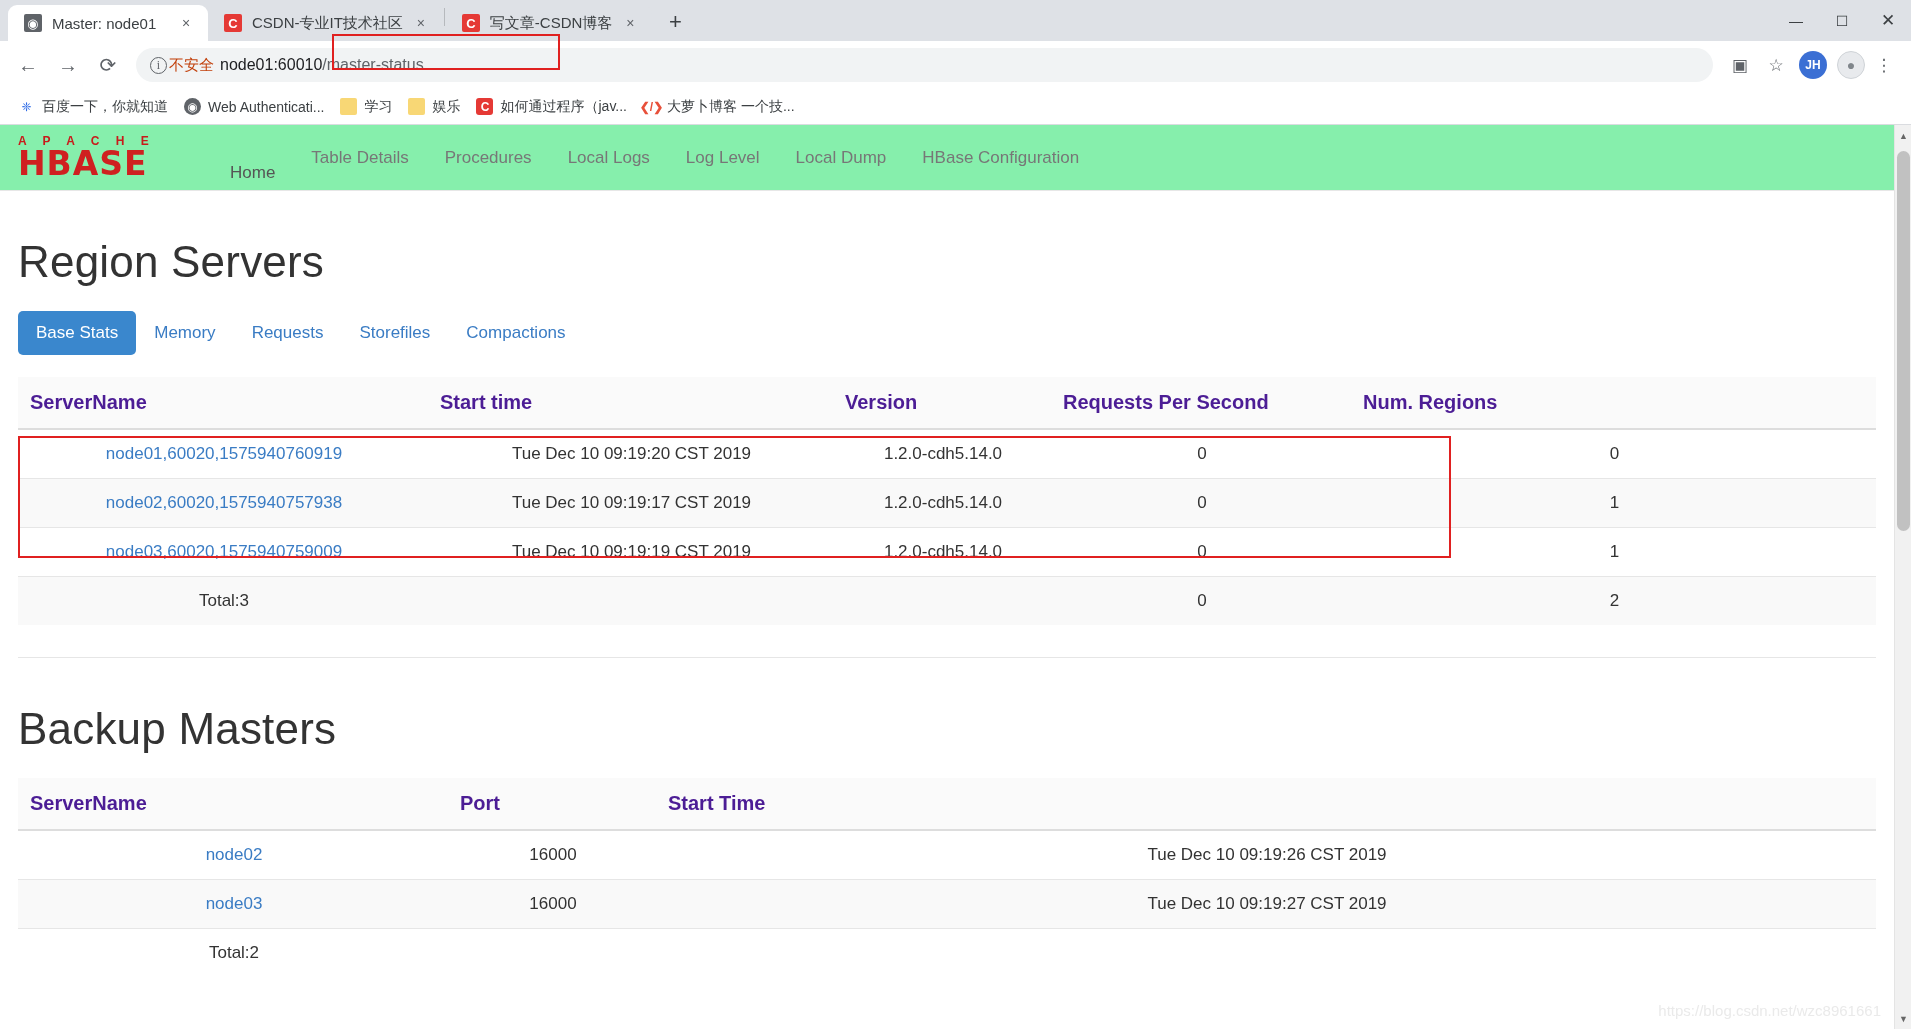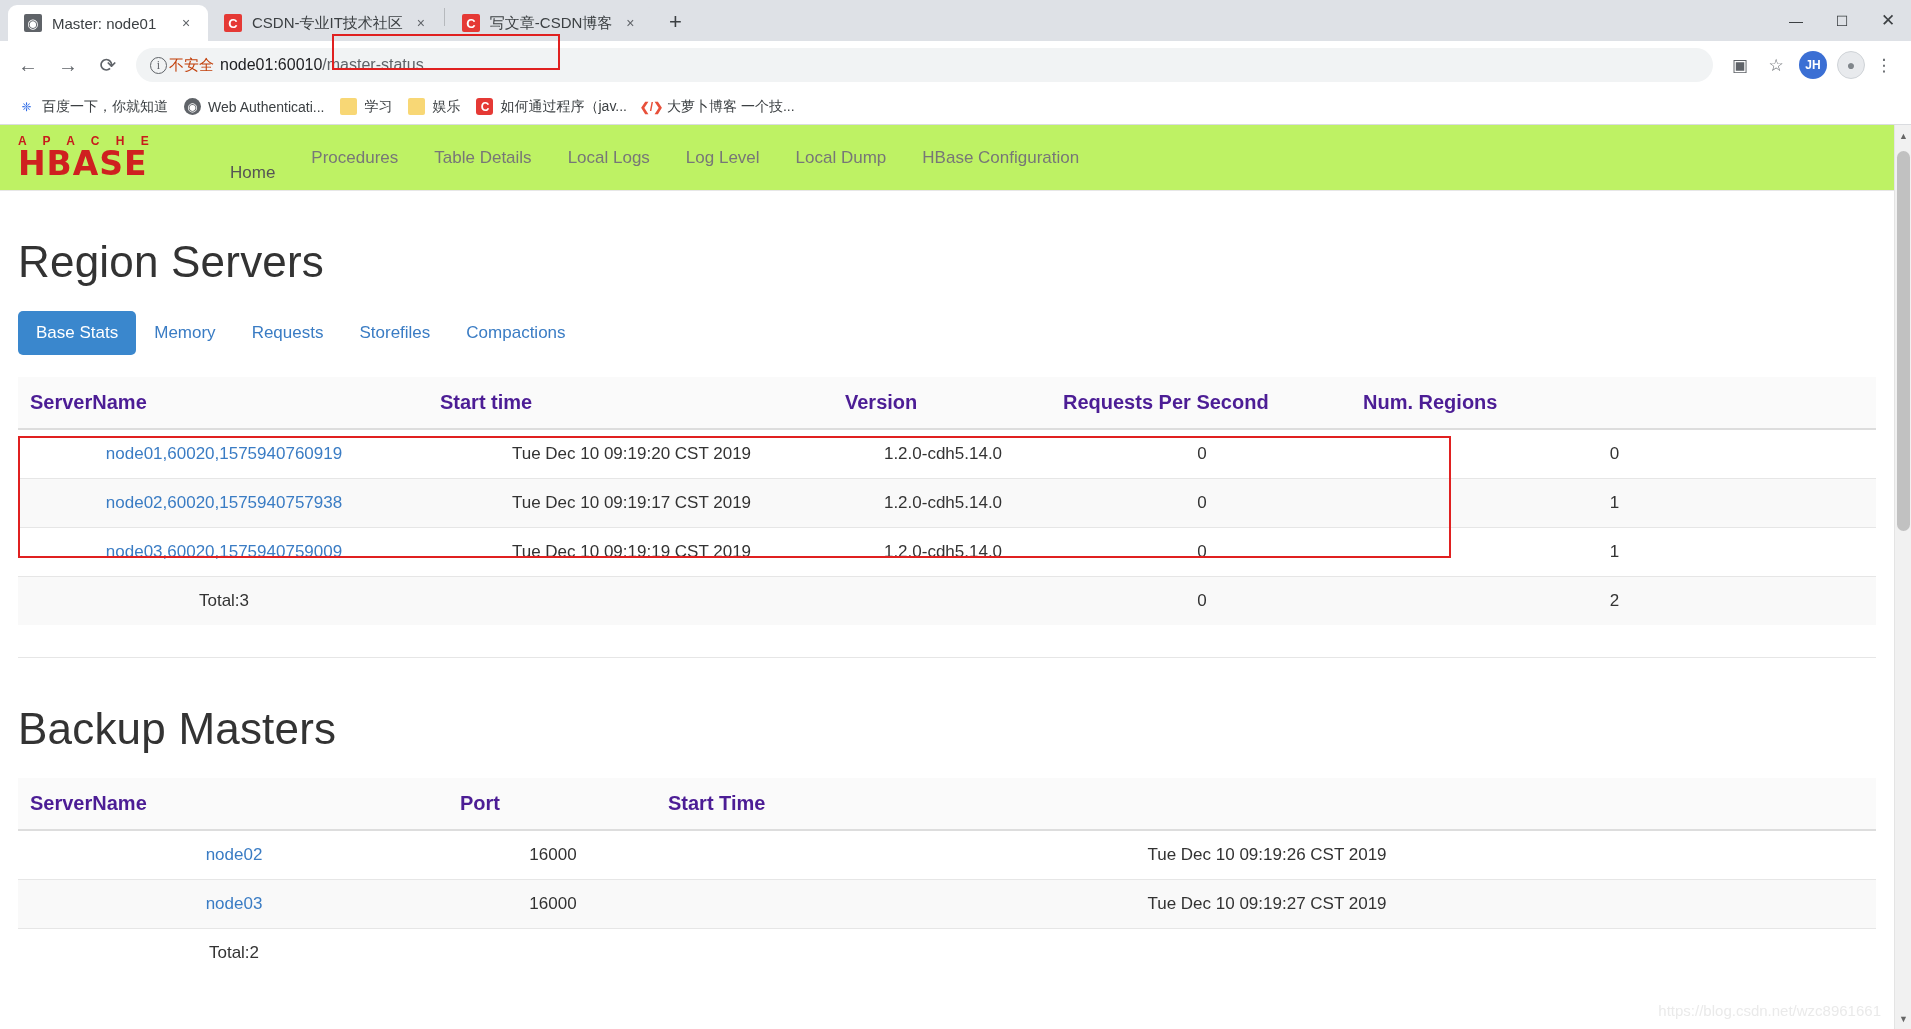--- a/index.html
+++ b/index.html
@@ -225,21 +225,21 @@
     font-size: 9px; color: #666;
   }
   .scroll-arrow.up { top: 2px; }
   .scroll-arrow.down { bottom: 2px; }
 
   .page { width: 1894px; }
 
   
   .hbase-nav {
     height: 66px;
-    background: #bef264;
+    background: #86efac;
     border-bottom: 1px solid #e7e7e7;
     display: flex;
     align-items: center;
     padding-left: 18px;
   }
   .hb-logo {
     width: 172px;
     display: flex; flex-direction: column;
     justify-content: center;
     margin-right: 22px;
@@ -430,22 +430,22 @@
   <div class="viewport">
     <div class="page">
 
       <div class="hbase-nav">
         <div class="hb-logo">
           <div class="apache">A P A C H E</div>
           <div class="hbase">HBASE</div>
         </div>
         <div class="hb-nav-items">
           <div class="hb-nav-item active">Home</div>
+          <div class="hb-nav-item">Table Details</div>
           <div class="hb-nav-item">Procedures</div>
-          <div class="hb-nav-item">Table Details</div>
           <div class="hb-nav-item">Local Logs</div>
           <div class="hb-nav-item">Log Level</div>
           <div class="hb-nav-item">Local Dump</div>
           <div class="hb-nav-item">HBase Configuration</div>
         </div>
       </div>
 
       <div class="container">
 
         <h1 class="section-title">Region Servers</h1>

